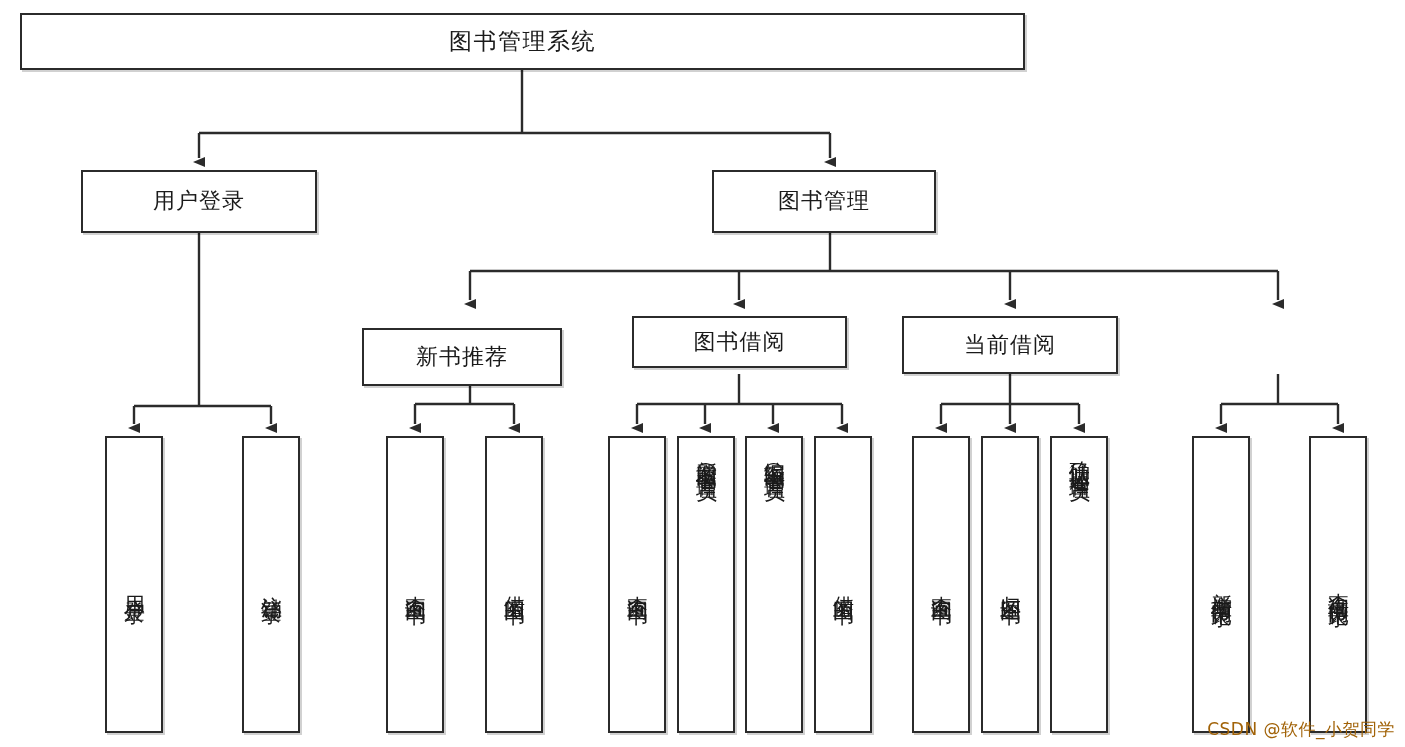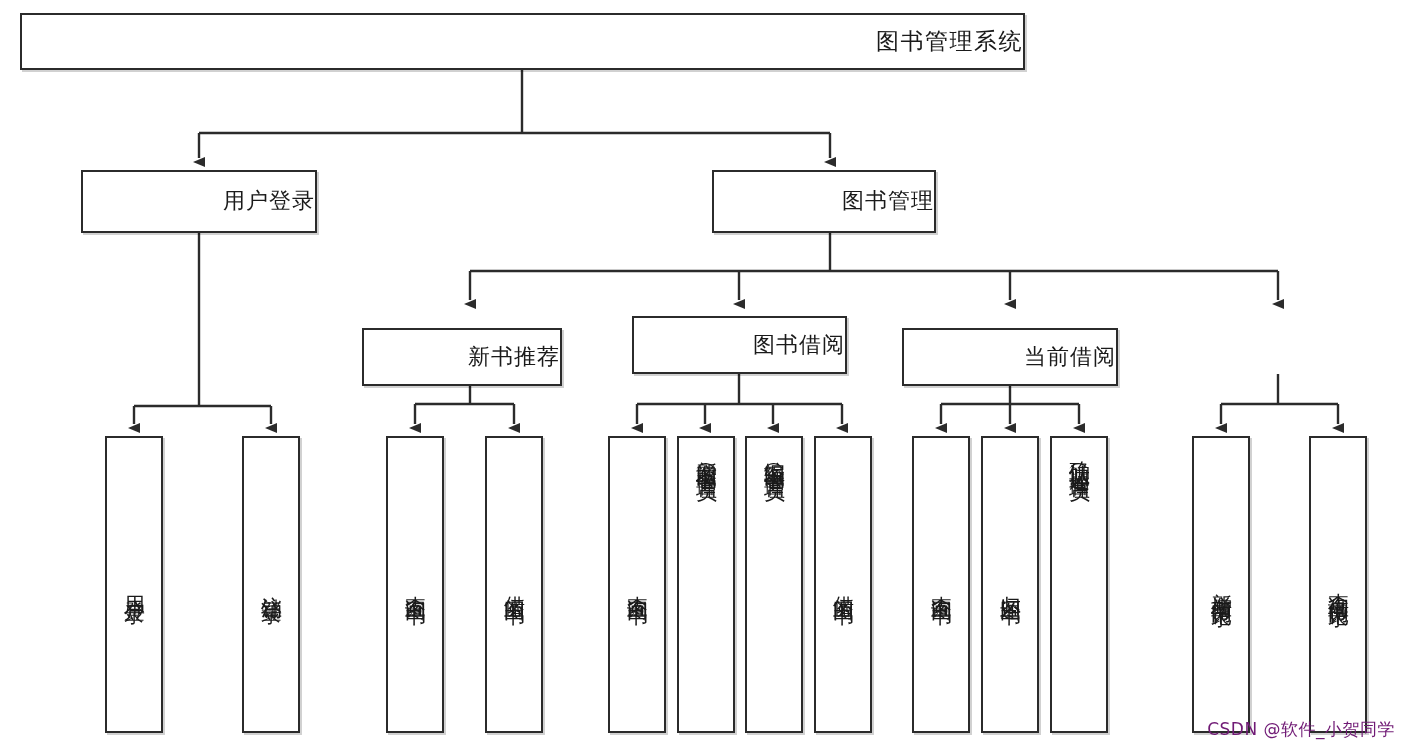--- a/index.html
+++ b/index.html
@@ -27,21 +27,21 @@
     height: 747px;
   }
   .node {
     position: absolute;
     box-sizing: border-box;
     background: #ffffff;
     border: 2px solid #2b2b2b;
     box-shadow: 2px 2px 0 rgba(0,0,0,0.18);
     display: flex;
     align-items: center;
-    justify-content: flex-end;
+    justify-content: center;
     color: #1a1a1a;
     z-index: 3;
   }
   .node .label {
     display: block;
     text-align: center;
     line-height: 1.12;
     white-space: pre;
   }
   
@@ -70,21 +70,21 @@
   
   .node.leaf.mid {
     align-items: center;
     padding-top: 0;
   }
   #watermark {
     position: absolute;
     right: 10px;
     bottom: 6px;
     font-size: 17px;
-    color: #701a75;
+    color: #a16207;
     letter-spacing: 0.5px;
     z-index: 5;
     white-space: nowrap;
     pointer-events: none;
   }
 </style>
 </head>
 <body>
 
 <div id="canvas">
@@ -150,25 +150,25 @@
   </div>
 
   <div class="node horiz" style="left:712px; top:170px; width:224px; height:63px;">
     <span class="label">图书管理</span>
   </div>
 
   <div class="node horiz" style="left:362px; top:305px; width:200px; height:58px;margin-top:23px;">
     <span class="label">新书推荐</span>
   </div>
 
-  <div class="node horiz" style="left:632px; top:316px; width:215px; height:58px;">
+  <div class="node horiz" style="left:632px; top:316px; width:215px; height:52px;">
     <span class="label">图书借阅</span>
   </div>
 
-  <div class="node horiz" style="left:902px; top:328px; width:216px; height:58px;">
+  <div class="node horiz" style="left:902px; top:316px; width:216px; height:58px;">
     <span class="label">当前借阅</span>
   </div>
 
 
   <div class="node leaf mid" style="left:105px; top:436px; width:58px; height:297px;">
     <span class="label">用户登录</span>
   </div>
 
   <div class="node leaf mid" style="left:242px; top:436px; width:58px; height:297px;">
     <span class="label">注销登录</span>

